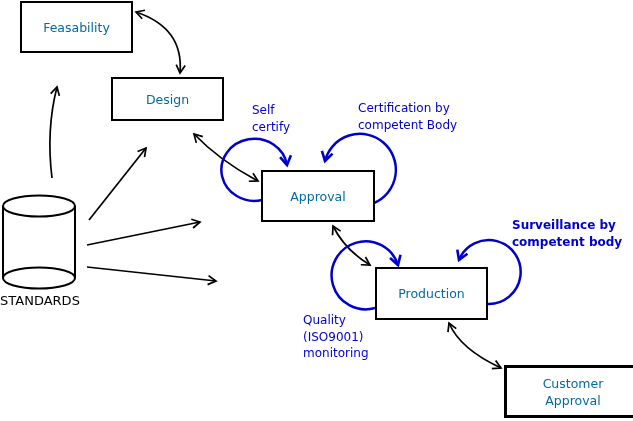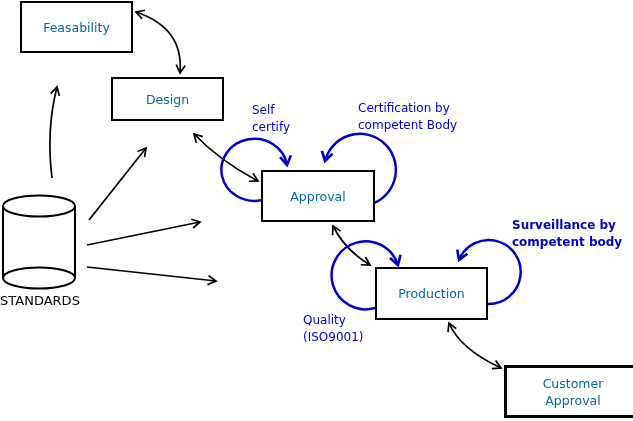--- a/index.html
+++ b/index.html
@@ -132,15 +132,16 @@
   </div>
 
   <div class="annotation" id="ann-surveillance">
     <div>Surveillance by</div>
     <div>competent body</div>
   </div>
 
   <div class="annotation" id="ann-quality">
     <div>Quality</div>
     <div>(ISO9001)</div>
+    <div>monitoring</div>
   </div>
 
 </div>
 
 </body></html>

